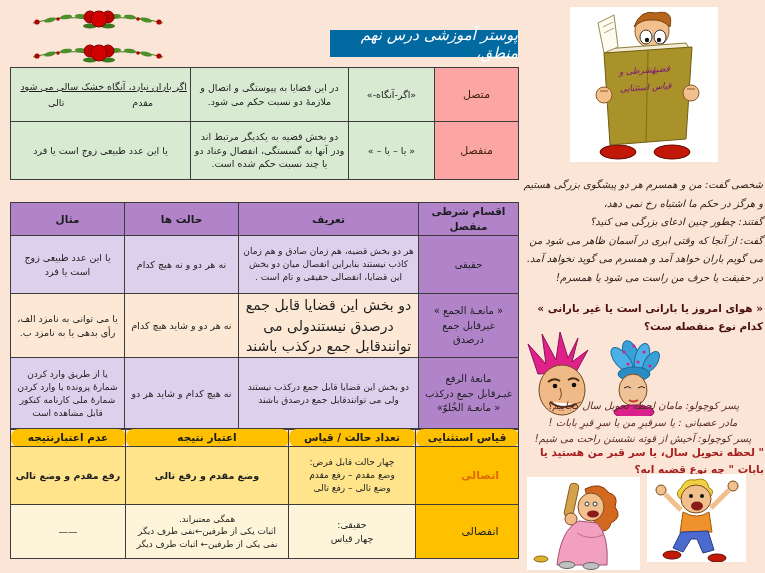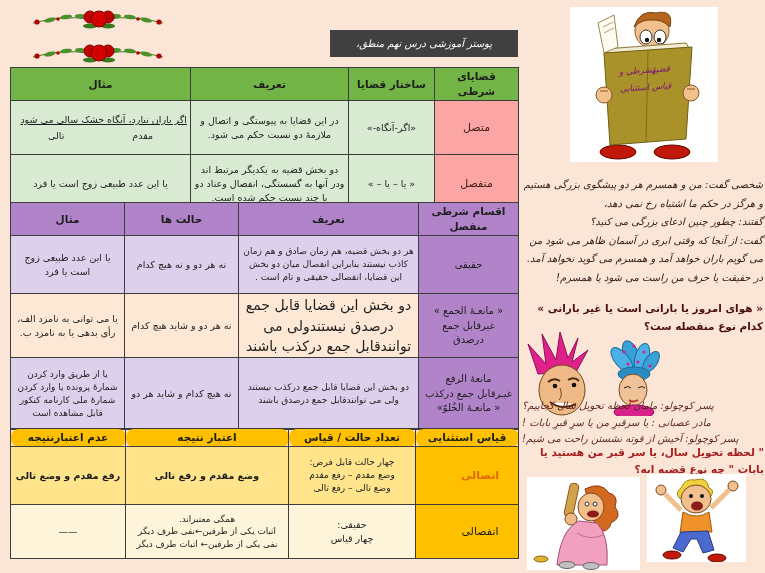--- a/index.html
+++ b/index.html
@@ -1,22 +1,22 @@
 <!DOCTYPE html>
 <html lang="fa" dir="rtl"><head>
 <meta charset="utf-8">
 <style>
   html,body{margin:0;padding:0;}
   body{font-family:"DejaVu Sans",sans-serif;}
   #poster{position:relative;width:765px;height:573px;background:#fbe5d6;overflow:hidden;direction:rtl;}
   .abs{position:absolute;}
 
   
-  .banner{background:#404040;color:#fff;display:flex;align-items:center;justify-content:center;
-          font-size:10px;font-style:italic;letter-spacing:0;}
+  .banner{background:#0369a1;color:#fff;display:flex;align-items:center;justify-content:center;
+          font-size:15px;font-style:italic;letter-spacing:0;}
 
   
   table{border-collapse:collapse;table-layout:fixed;direction:rtl;}
   td,th{border:1px solid #3c3c3c;padding:1px 3px;text-align:center;vertical-align:middle;
         font-size:9.5px;color:#1d1d1d;overflow:hidden;line-height:1.45;}
   th{font-weight:bold;font-size:10.5px;}
   .pre{white-space:pre-line;}
 
   
   .t-green th{background:#72b446;}
@@ -37,21 +37,21 @@
   .t-amber th{background:#ffc000;border-radius:8px;}
   .t-amber td.keycol{background:#ffc000;font-size:11px;}
   .t-amber tr.r-deep td{background:#ffe48c;margin-left:16px;}
   .t-amber tr.r-pale td{background:#fdf4da;}
   .t-amber tr td.keycol{background:#ffc000 !important;padding-left:29px;}
   .c-orange{color:#e06a00;font-weight:bold;}
 
   
   .story{font-size:10px;line-height:1.85;color:#30201d;font-style:italic;text-align:right;}
   .q1{font-size:10.5px;font-weight:bold;color:#4a1010;line-height:1.7;text-align:right;}
-  .dialogue{font-size:10px;font-style:italic;color:#5c2a26;line-height:1.65;text-align:left;}
+  .dialogue{font-size:10px;font-style:italic;color:#5c2a26;line-height:1.65;text-align:center;}
   .q2{font-size:10.5px;font-weight:bold;color:#a52020;line-height:1.6;text-align:right;}
 
   .whitebox{background:#ffffff;}
   .booklabel{position:absolute;color:#7a0b7a;font-style:italic;font-size:8.5px;text-align:center;
              white-space:pre-line;transform:rotate(-4deg);line-height:2;}
 </style>
 </head>
 <body>
 
 <div id="poster">
@@ -99,26 +99,20 @@
 
   <div class="abs" style="left:10px;top:67px">
     <table class="t-green" style="width:508px">
       <colgroup>
           <col style="width:84px">
           <col style="width:86px">
           <col style="width:158px">
           <col style="width:180px">
         </colgroup>
       <tbody>
-          <tr>
-        <th>قضایای شرطی</th>
-        <th>ساختار قضایا</th>
-        <th>تعریف</th>
-        <th>مثال</th>
-      </tr>
       <tr style="height:54px">
         <td class="keycol">متصل</td>
         <td>«اگر-آنگاه-»</td>
         <td>در این  قضایا به پیوستگی و اتصال و ملازمهٔ دو نسبت حکم می شود.</td>
         <td>
           <div class="ex-main">اگر باران نبارد، آنگاه خشک سالی می شود</div>
           <div class="ex-labels">
             <span>مقدم</span>
             <span>تالی</span>
           </div>

